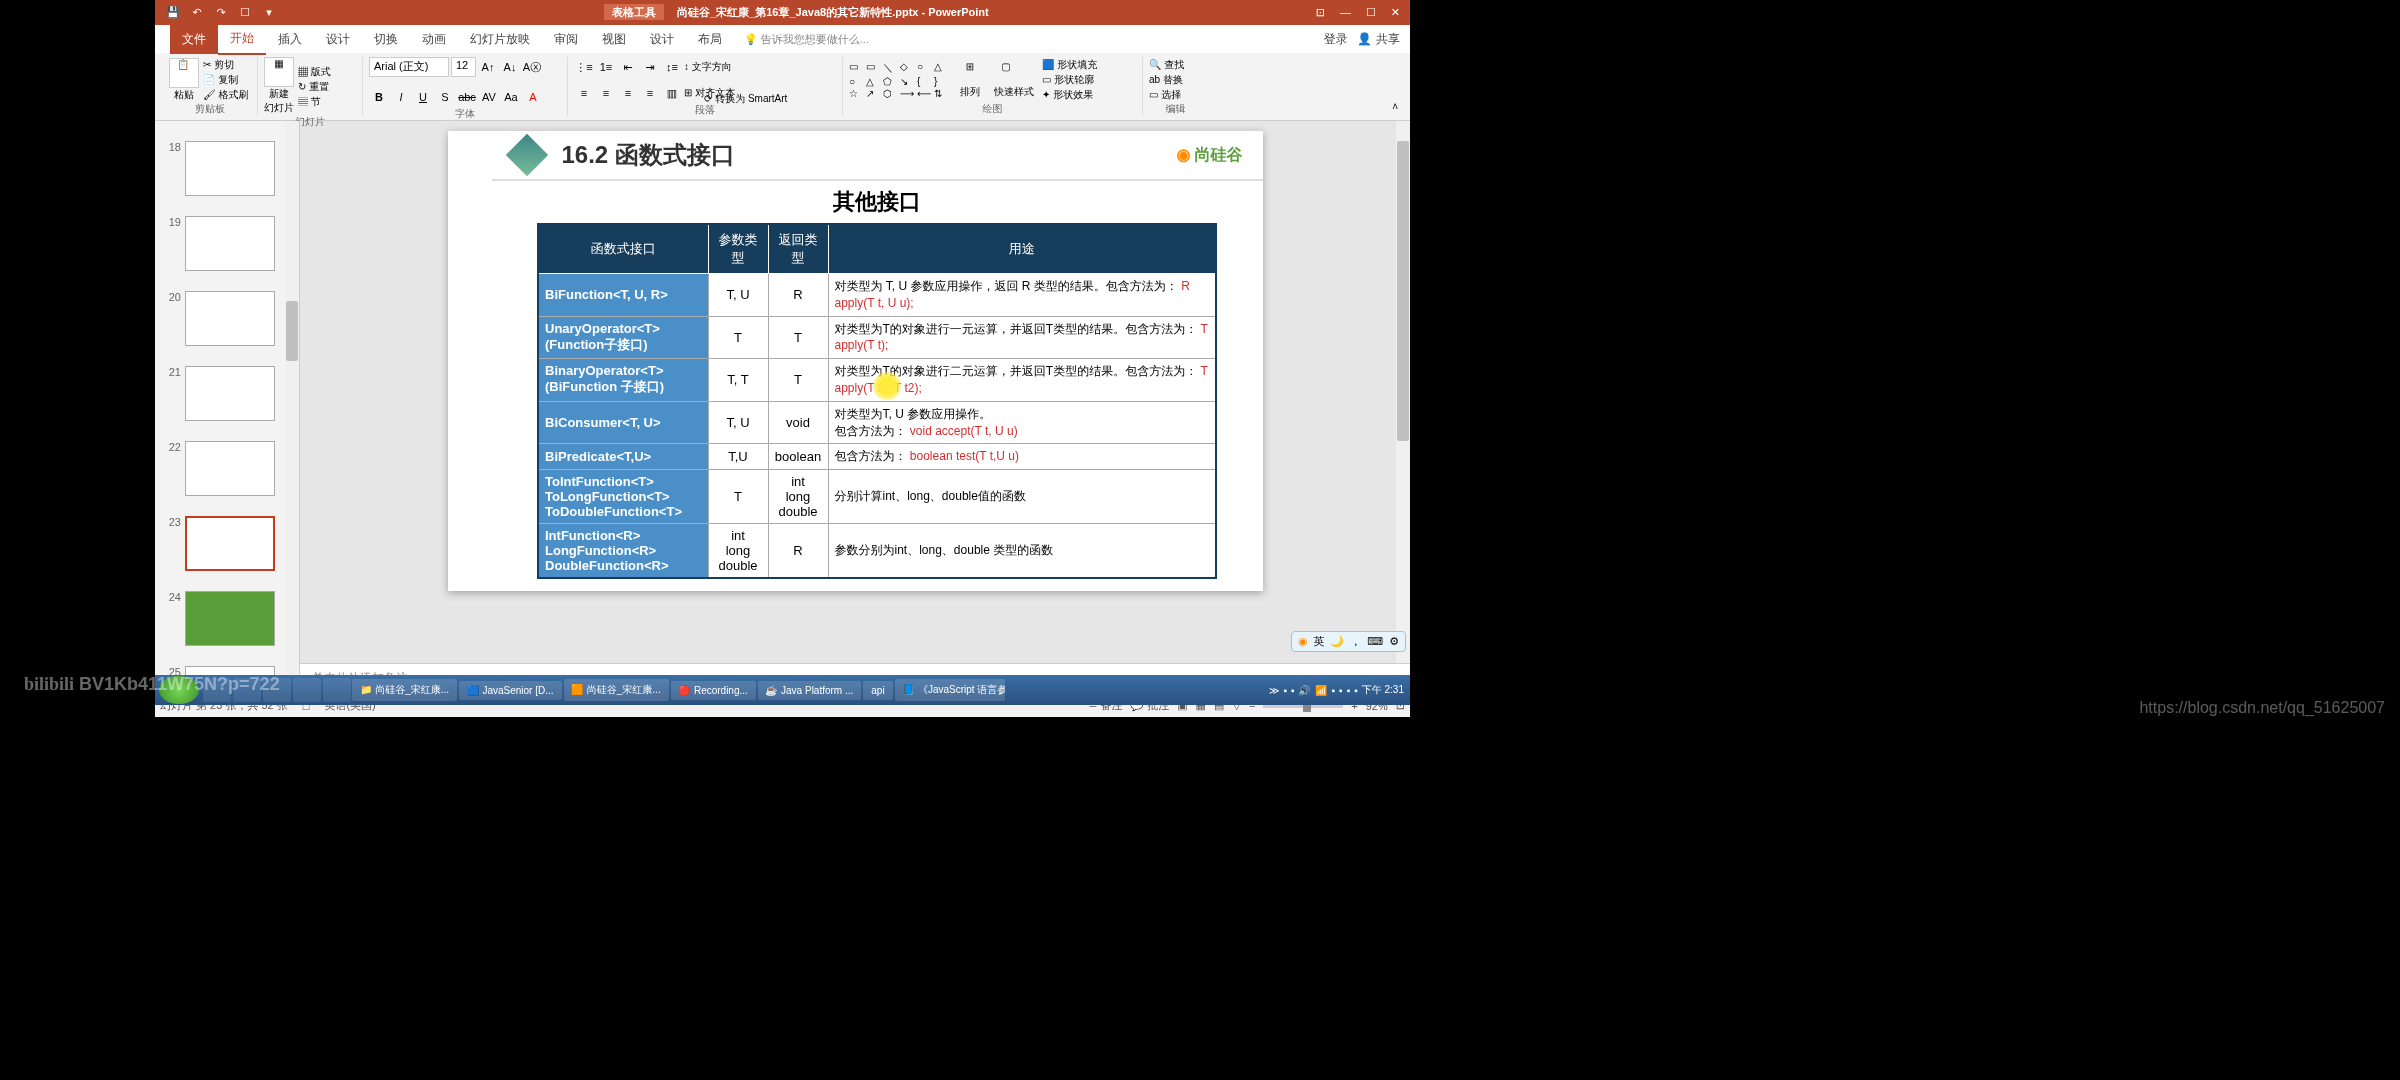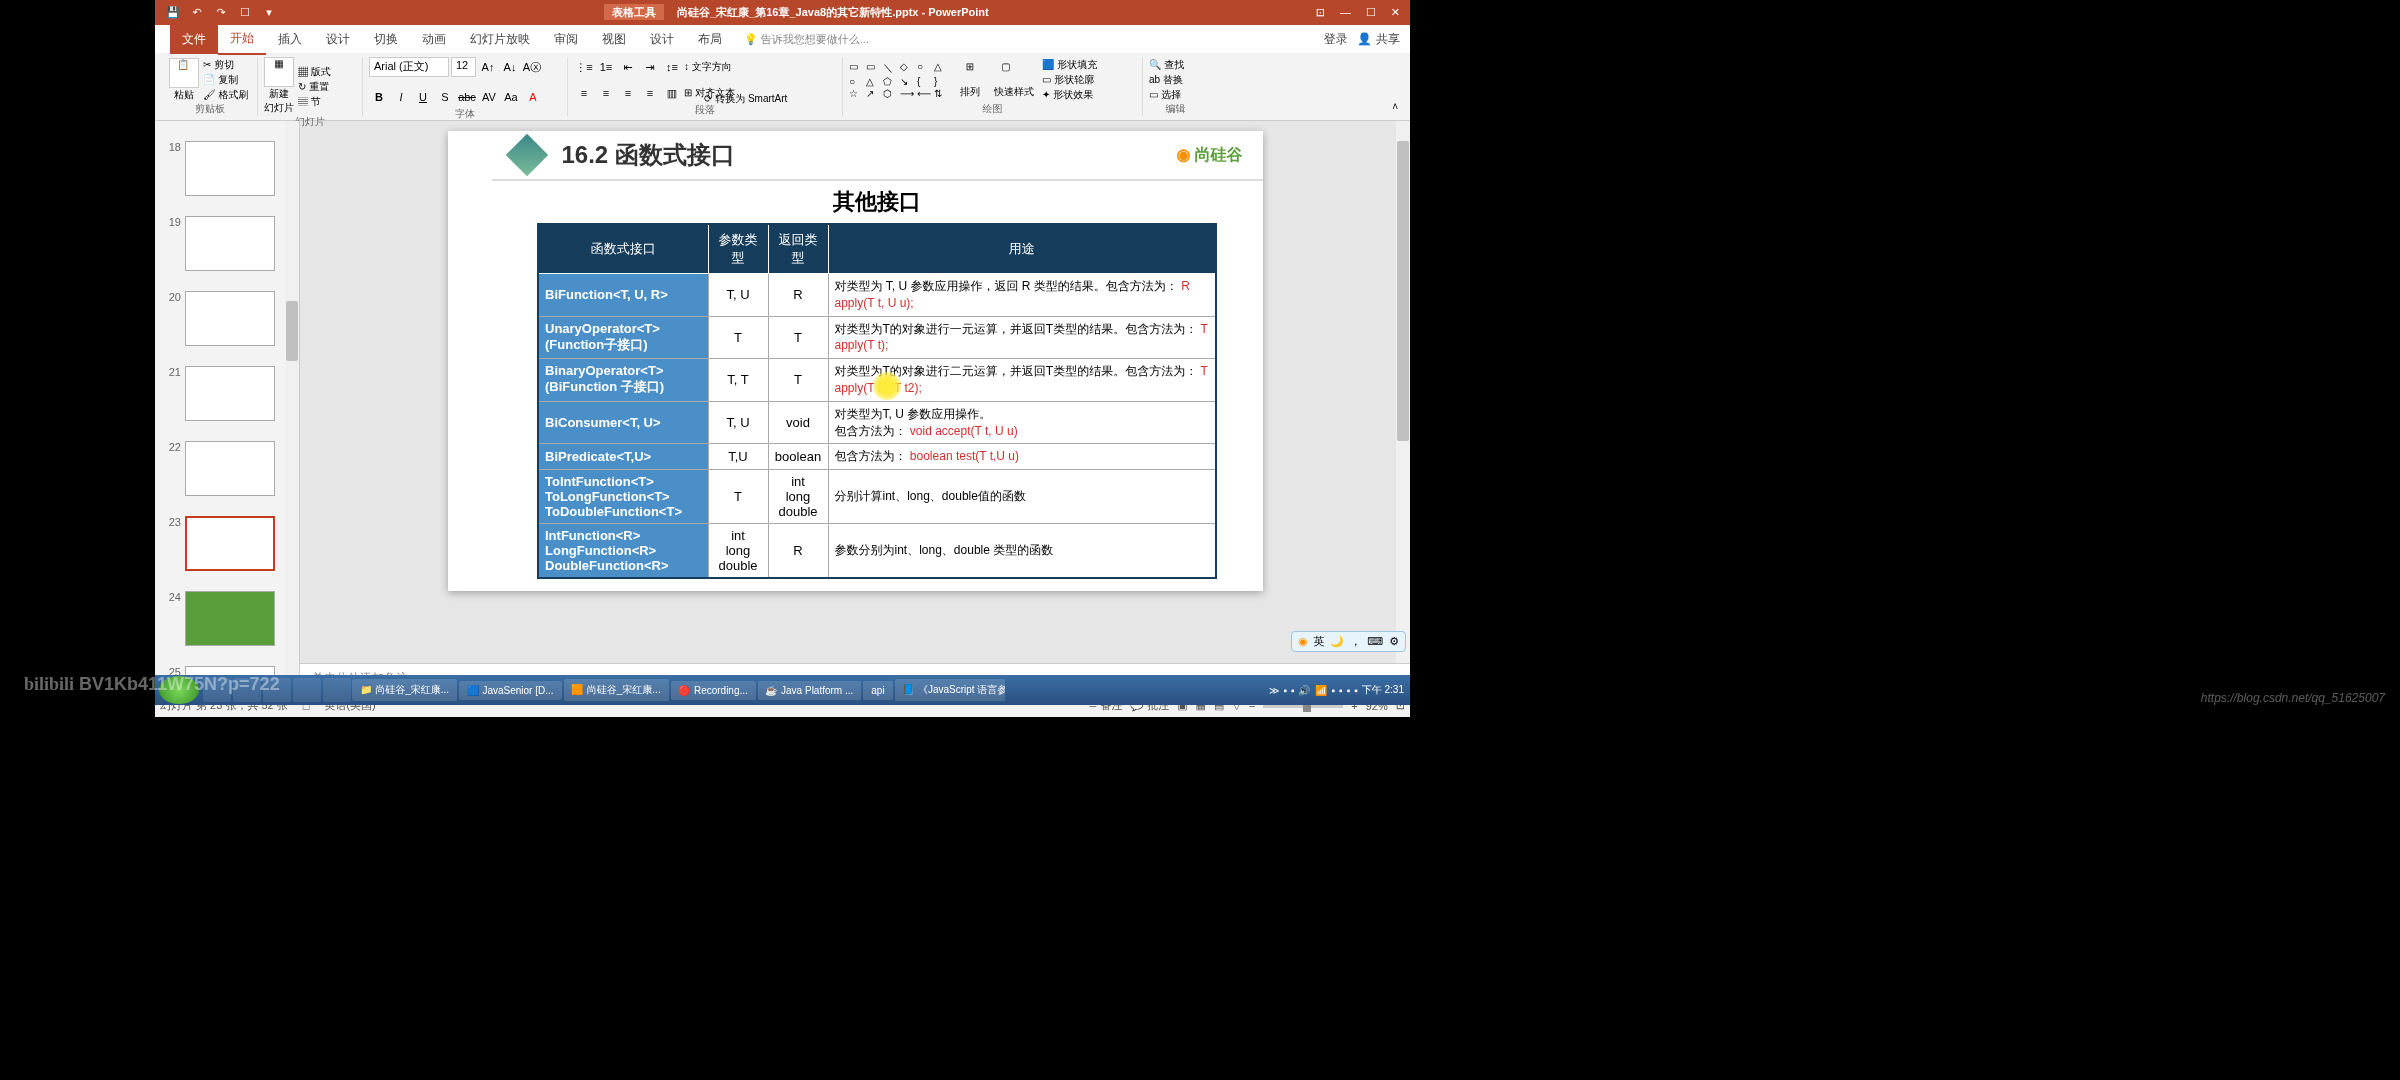--- a/index.html
+++ b/index.html
@@ -52,21 +52,21 @@
 .zoom-slider { width: 80px; height: 4px; background: #ccc; position: relative; }
 .zoom-slider::after { content: ""; position: absolute; width: 8px; height: 12px; background: #888; top: -4px; left: 50%; }
 .ime-bar { position: absolute; right: 4px; bottom: 28px; background: #e8f4fc; border: 1px solid #9cc5e0; padding: 2px 6px; font-size: 11px; display: flex; gap: 6px; align-items: center; border-radius: 4px; }
 .taskbar { position: absolute; left: 155px; bottom: 375px; width: 1255px; height: 30px; background: linear-gradient(#3a6ea5, #2a5080); display: flex; align-items: center; }
 .taskbar .start { width: 40px; height: 28px; background: radial-gradient(circle, #79d858, #3a8e28); border-radius: 50%; margin: 0 4px; }
 .taskbar .pinned { display: flex; gap: 2px; }
 .taskbar .pinned span { width: 28px; height: 24px; background: rgba(255,255,255,0.1); border-radius: 2px; }
 .taskbar .task { background: rgba(255,255,255,0.15); color: #fff; font-size: 10px; padding: 4px 8px; margin: 0 1px; border-radius: 2px; max-width: 110px; overflow: hidden; white-space: nowrap; }
 .taskbar .tray { margin-left: auto; color: #fff; font-size: 10px; display: flex; gap: 4px; align-items: center; padding-right: 6px; }
 .bilibili { position: absolute; left: 10px; bottom: 385px; color: rgba(255,255,255,0.4); font-size: 18px; font-weight: bold; margin-left: 14px; }
-.csdn-url { position: absolute; right: 15px; bottom: 375px; color: rgba(255,255,255,0.35); font-size: 12px; font-style: italic; }
+.csdn-url { position: absolute; right: 15px; bottom: 363px; color: rgba(255,255,255,0.35); font-size: 16px; }
 .scroll-v { position: absolute; right: 0; top: 0; bottom: 0; width: 14px; background: #f0f0f0; }
 .scroll-thumb { position: absolute; width: 12px; left: 1px; background: #c0c0c0; border-radius: 2px; }
 </style>
 </head>
 <body>
 
 <div class="app-window">
 
   <div class="title-bar">
     <div class="qat">

